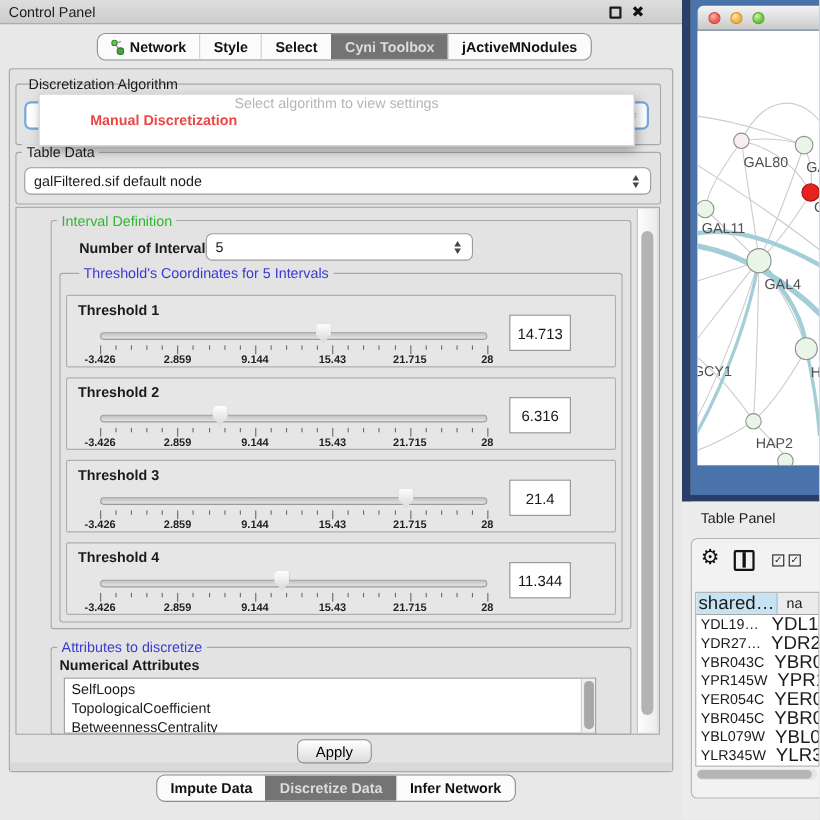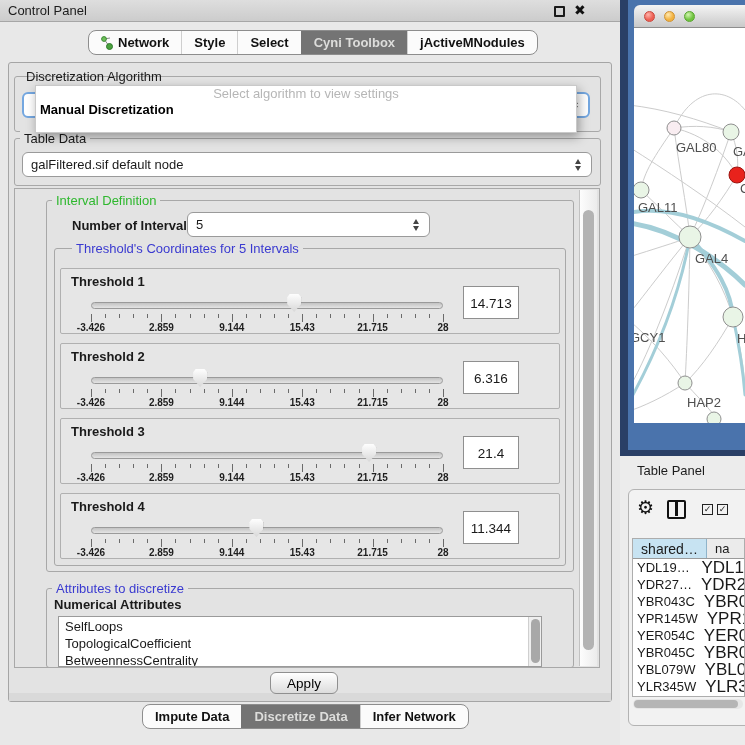--- a/index.html
+++ b/index.html
@@ -35,21 +35,21 @@
     display:flex; align-items:center; padding:0 8px; font-size:13px; }
   .combo.focused { border:2px solid #74a7e0; }
   .spin { position:absolute; right:9px; top:50%; transform:translateY(-50%); width:7px; height:12px; }
   .spin:before,.spin:after { content:""; position:absolute; left:0; border-left:3.5px solid transparent; border-right:3.5px solid transparent; }
   .spin:before { top:0; border-bottom:5px solid #444; }
   .spin:after { bottom:0; border-top:5px solid #444; }
 
   #algo-popup { position:absolute; left:35px; top:85px; width:542px; height:48px; background:#fff;
     border:1px solid #c9c9c9; box-shadow:2px 4px 10px rgba(0,0,0,.35); z-index:9; }
   .popup-prompt { height:16px; line-height:16px; text-align:center; color:#b6b6b6; }
-  .popup-opt { height:16px; line-height:16px; padding-left:4px; color:#000000; }
+  .popup-opt { height:16px; line-height:16px; padding-left:4px; color:#ef4444;margin-left:42px; }
   .popup-opt.bold { font-weight:bold; }
 
   #scrollbox { position:absolute; left:14px; top:188px; width:586px; height:480px;
     border:1px solid #a8a8a8; background:#e3e3e3; }
   #main-vscroll { position:absolute; left:579px; top:190px; width:18px; height:476px;
     background:linear-gradient(90deg,#fdfdfd,#ececec); border-left:1px solid #c2c2c2; }
   #main-vscroll .thumb { position:absolute; left:3px; top:20px; width:11px; height:440px; background:#b3b3b3; border-radius:6px; }
 
   .field-label { position:absolute; font-weight:bold; font-size:13px; }
 
@@ -99,21 +99,21 @@
   #table-panel-box { position:absolute; left:628px; top:489px; width:124px; height:237px;
     background:#f2f2f2; border:1px solid #b3b3b3; border-radius:6px; }
   .gear-ic { position:absolute; left:637px; top:496px; font-size:19px; color:#111; }
   .cols-ic { position:absolute; left:667px; top:500px; width:19px; height:19px; border:2.5px solid #111; border-radius:2px; }
   .cols-ic:before { content:""; position:absolute; left:6px; top:0; width:2.5px; height:14px; background:#111; }
   .chk-ic { position:absolute; top:504px; width:11px; height:11px; border:1.6px solid #222; font-size:9px;
     line-height:8px; text-align:center; color:#222; font-weight:bold; }
   #tbl { position:absolute; left:632px; top:538px; width:113px; height:159px; overflow:hidden;
     border:1px solid #adadad; background:#fff; }
   .tbl-head { display:flex; height:20px; border-bottom:1px solid #9a9a9a; }
-  .th1 { width:74px; background:#c7e3f2; border-right:1px solid #8fb4ca; text-align:center; line-height:20px; font-size:14px; }
+  .th1 { width:74px; background:#c7e3f2; border-right:1px solid #8fb4ca; text-align:center; line-height:20px; font-size:17px; }
   .th2 { flex:1; background:#ebebeb; padding-left:8px; line-height:20px; font-size:13px; }
   .trow { display:flex; height:17px; }
   .td1 { width:74px; padding-left:4px; line-height:17px; font-size:13px; border-right:1px solid transparent; }
   .td2 { flex:1; padding-left:8px; line-height:17px; font-size:17px; }
   #tbl-hscroll { position:absolute; left:633px; top:699px; width:110px; height:10px; background:#e6e6e6; border-radius:5px; }
   #tbl-hscroll .thumb { position:absolute; left:1px; top:1px; width:104px; height:8px; background:#b5b5b5; border-radius:4px; }
 </style>
 </head>
 <body>
 

